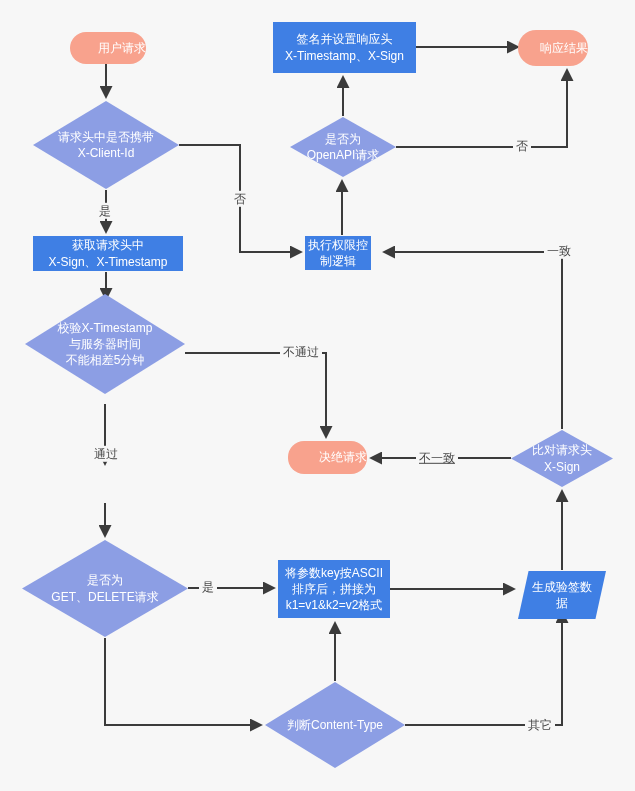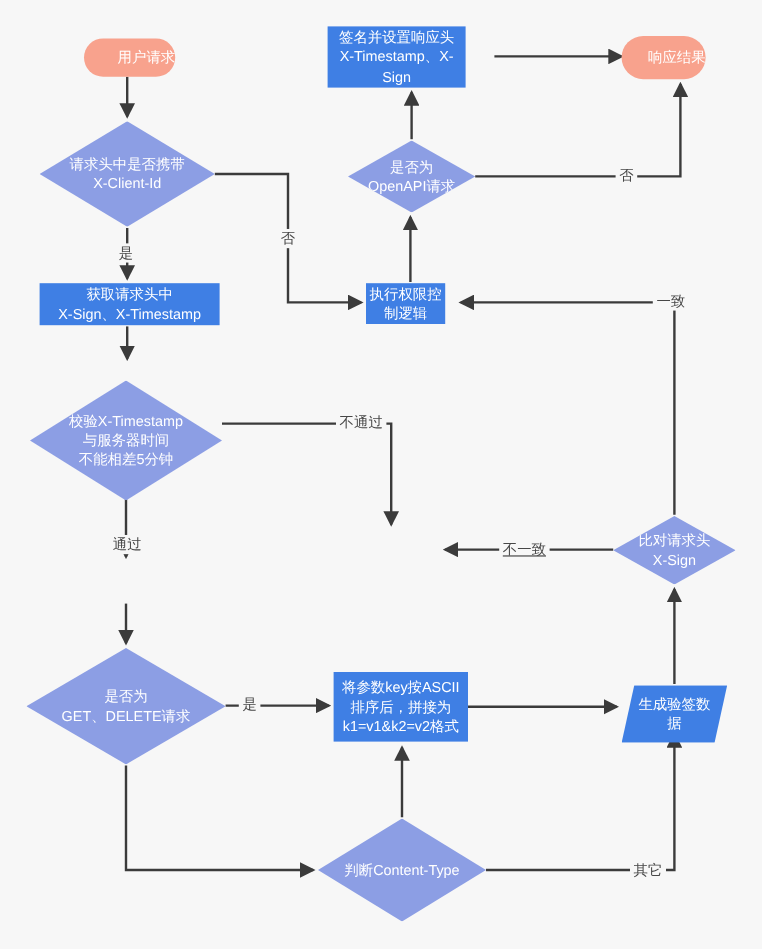--- a/index.html
+++ b/index.html
@@ -29,26 +29,26 @@
 
   .edge-label {
     position:absolute; transform:translate(-50%,-50%);
     background:var(--background); color:var(--label-text);
     font-size:12px; line-height:1.2; padding:1px 3px; white-space:nowrap;
   }
 
   
   #n-start         { left:70px;  top:32px;  width:76px;  height:32px; }
   #n-check-client  { left:33px;  top:101px; width:146px; height:88px; }
-  #n-sign-resp     { left:273px; top:22px;  width:115px; height:51px; }
+  #n-sign-resp     { left:273px; top:22px;  width:143px; height:51px; }
   #n-respond       { left:518px; top:30px;  width:70px;  height:36px; border-radius:18px; }
   #n-check-openapi { left:290px; top:117px; width:106px; height:60px; }
   #n-auth          { left:305px; top:236px; width:66px;  height:34px; }
   #n-get-headers   { left:33px;  top:236px; width:150px; height:35px; }
-  #n-check-ts      { left:25px;  top:317px; width:160px; height:100px; }
+  #n-check-ts      { left:25px;  top:294px; width:160px; height:100px; }
   #n-reject        { left:288px; top:441px; width:79px;  height:33px; }
   #n-compare       { left:511px; top:430px; width:102px; height:57px; }
   #n-verify        { left:68px;  top:468px; width:75px;  height:34px; }
   #n-check-method  { left:22px;  top:540px; width:166px; height:97px; }
   #n-sort-params   { left:278px; top:560px; width:112px; height:58px; }
   #n-gen-data      { left:518px; top:571px; width:88px;  height:48px; }
   #n-check-ct      { left:265px; top:682px; width:140px; height:86px; }
 
   
   #l-yes1     { left:105px; top:211px; }
@@ -126,20 +126,23 @@
     <span class="node-label">获取请求头中
 X-Sign、X-Timestamp</span>
   </div>
 
   <div class="node decision" id="n-check-ts">
     <span class="node-label">校验X-Timestamp
 与服务器时间
 不能相差5分钟</span>
   </div>
 
+  <div class="node terminator" id="n-reject">
+    <span class="node-label">决绝请求</span>
+  </div>
 
   <div class="node decision" id="n-compare">
     <span class="node-label">比对请求头
 X-Sign</span>
   </div>
 
 
   <div class="node decision" id="n-check-method">
     <span class="node-label">是否为
 GET、DELETE请求</span>

